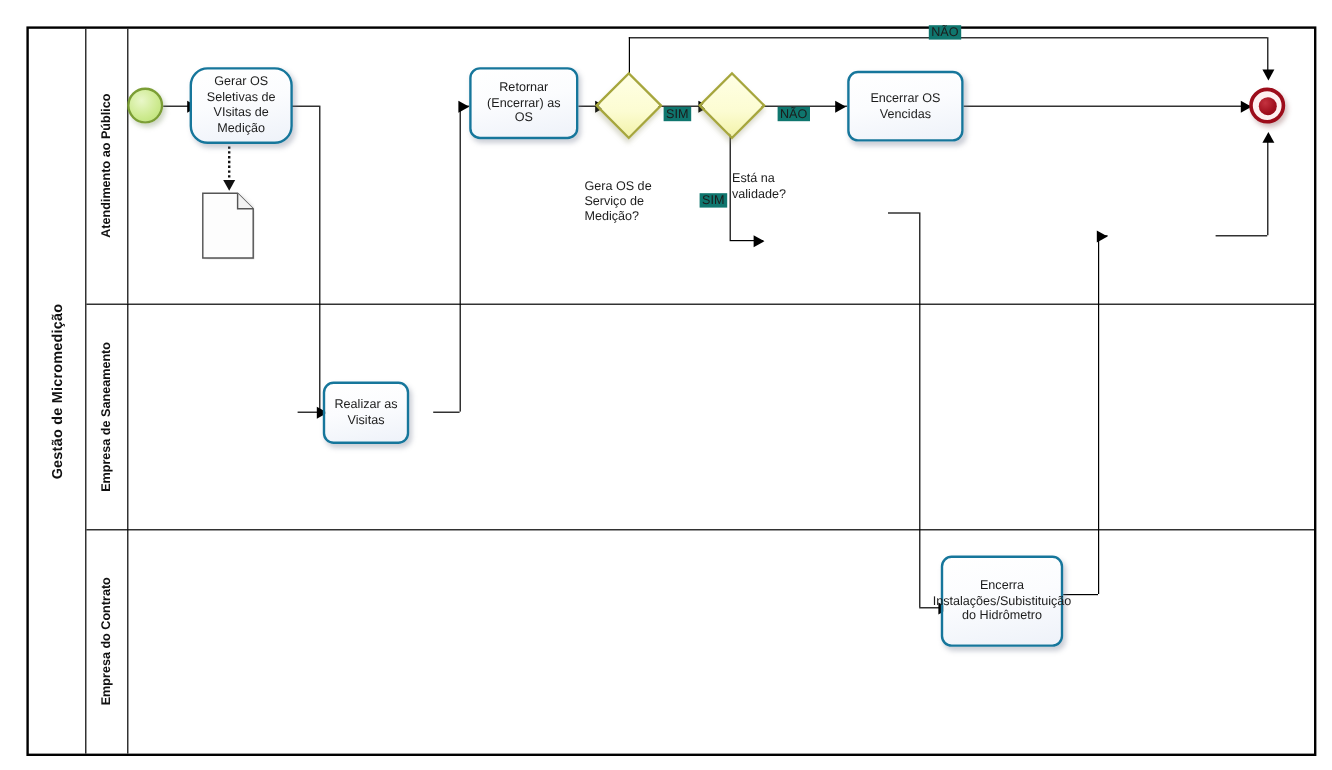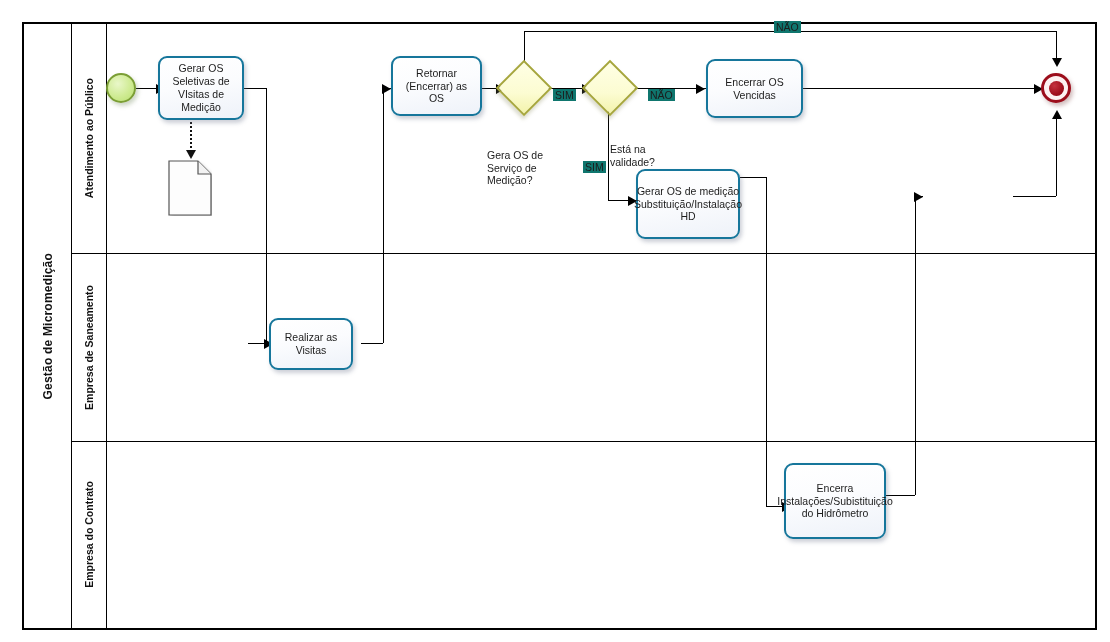--- a/index.html
+++ b/index.html
@@ -150,21 +150,21 @@
 
   <div class="flow h" style="left:1013px;top:196px;width:43px;"></div>
   <div class="flow v" style="left:1056px;top:112px;height:84px;"></div>
   <div class="arrow up" style="left:1051.5px;top:110px;"></div>
 
   <div class="assoc" style="left:190px;top:122px;height:30px;"></div>
   <div class="arrow down" style="left:186px;top:150px;border-top-color:#111;"></div>
 
   <div class="start-event" style="left:106px;top:73px;"></div>
 
-  <div class="task" style="left:158px;top:56px;width:86px;height:64px;">
+  <div class="task" style="left:158px;top:56px;width:86px;height:64px;border-radius:15px;">
     <span>Gerar OS Seletivas  de VIsitas de Medição</span>
   </div>
 
   <div class="data-object" style="left:168px;top:160px;">
     <svg width="44" height="56" viewBox="0 0 44 56">
       <defs>
         <filter id="dshadow" x="-20%" y="-20%" width="160%" height="160%">
           <feDropShadow dx="2.5" dy="3" stdDeviation="1.6" flood-color="#8a8a8a" flood-opacity="0.45"></feDropShadow>
         </filter>
       </defs>
@@ -184,26 +184,23 @@
 
   <div class="gateway" style="left:590px;top:68px;"></div>
   <div class="gw-label" style="left:610px;top:111px;">
     <span style="display:inline-block;max-width:54px;white-space:normal;">Está na validade?</span>
   </div>
 
   <div class="task" style="left:706px;top:59px;width:97px;height:59px;">
     <span>Encerrar OS Vencidas</span>
   </div>
 
-  <div class="task" style="left:636px;top:169px;width:104px;height:70px;">
-    <span>Gerar OS  de medição Substituição/Instalação HD</span>
-  </div>
-
-
-  <div class="task" style="left:269px;top:318px;width:84px;height:52px;">
+
+
+  <div class="task" style="left:269px;top:318px;width:72px;height:52px;">
     <span>Realizar as Visitas</span>
   </div>
 
   <div class="task" style="left:784px;top:463px;width:102px;height:76px;">
     <span>Encerra Instalações/Subistituição do Hidrômetro</span>
   </div>
 
   <div class="end-event" style="left:1041px;top:73px;"></div>
 
 </div>

